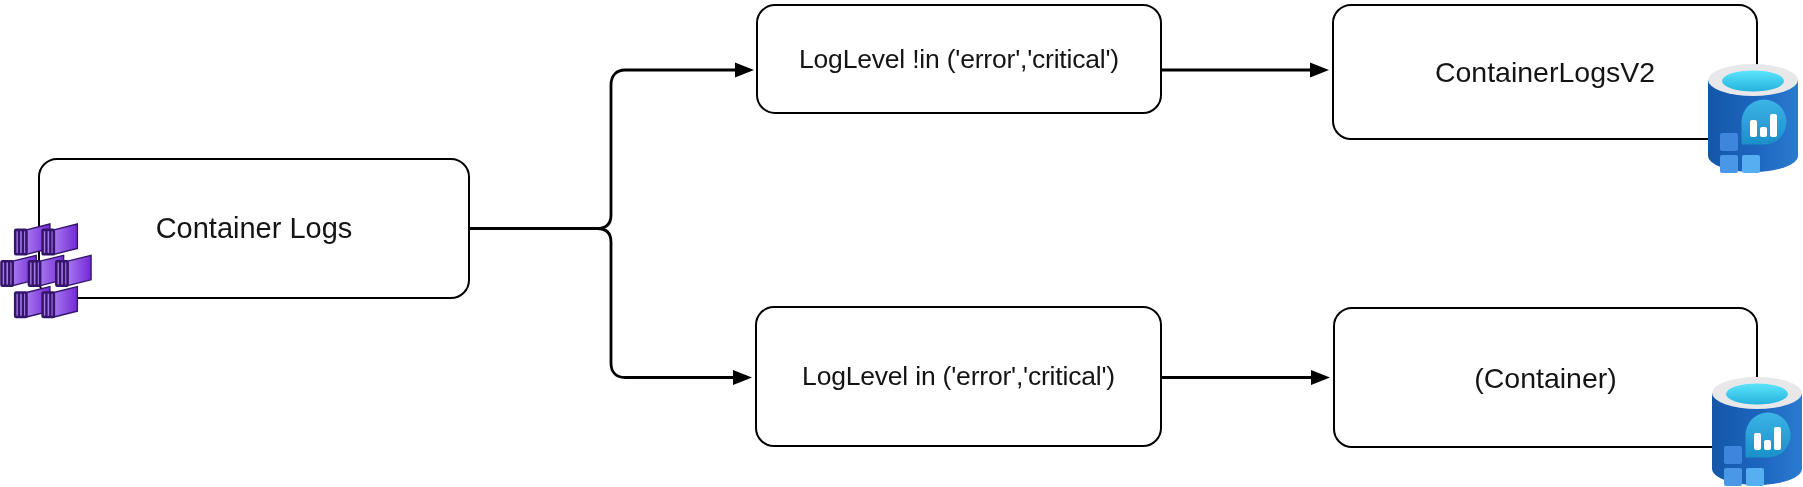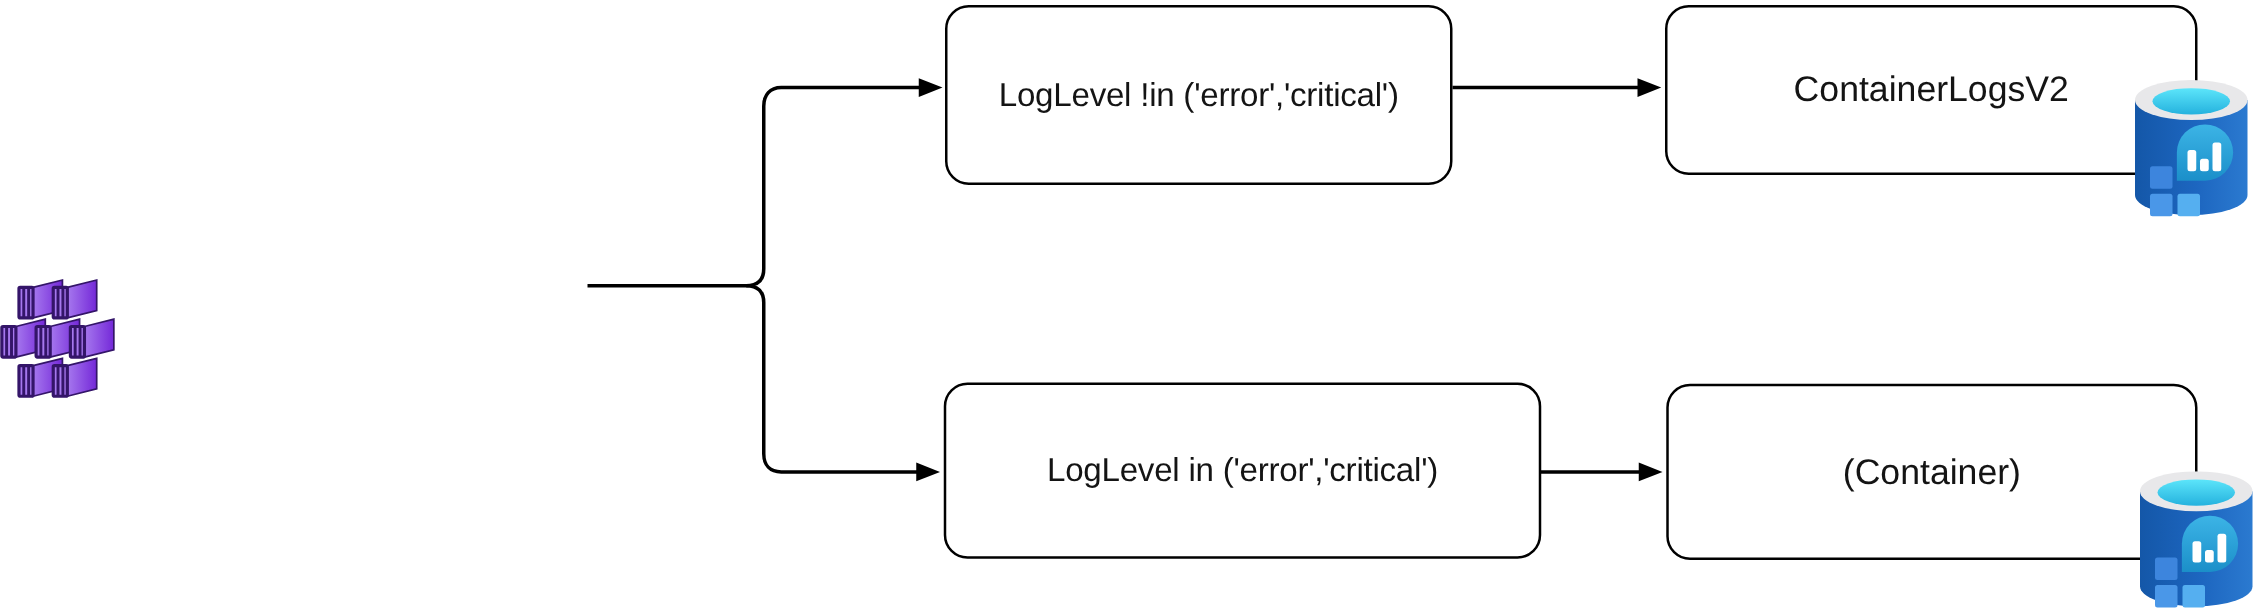--- a/index.html
+++ b/index.html
@@ -19,22 +19,22 @@
     border-radius:19px;
     display:flex;
     align-items:center;
     justify-content:center;
     text-align:center;
     box-sizing:border-box;
     padding:4px 10px;
   }
   .node--source{left:38px;top:158px;width:432px;height:141px;font-size:29px;}
   .node--filter{font-size:26.5px;letter-spacing:-0.2px;}
-  .node--filter-basic{left:756px;top:4px;width:406px;height:144px;text-align:right;}
-  .node--filter-analytics{left:755px;top:306px;width:478px;height:141px;}
+  .node--filter-basic{left:756px;top:4px;width:406px;height:110px;text-align:right;}
+  .node--filter-analytics{left:755px;top:306px;width:407px;height:141px;}
   .node--table{flex-direction:column;font-size:28.5px;line-height:40px;}
   .node--table-basic{left:1332px;top:4px;width:426px;height:136px;}
   .node--table-analytics{left:1333px;top:307px;width:425px;height:141px;}
   .icon{position:absolute;}
   .icon--containers{left:0px;top:217px;width:94px;height:106px;}
   .icon--db-basic{left:1706px;top:64px;width:94px;height:114px;}
   .icon--db-analytics{left:1710px;top:377px;width:94px;height:114px;}
 </style>
 </head>
 <body>
@@ -89,20 +89,23 @@
       <path d="M1162,377.5 H1312"></path>
     </g>
     <g fill="#000000" stroke="none">
       <polygon points="735,62.5 754,70 735,77.5"></polygon>
       <polygon points="733,370 752,377.5 733,385"></polygon>
       <polygon points="1310,62.5 1329,70 1310,77.5"></polygon>
       <polygon points="1311,370 1330,377.5 1311,385"></polygon>
     </g>
   </svg>
 
+  <div class="node node--source">
+    <span>Container Logs</span>
+  </div>
 
   <div class="node node--filter node--filter-basic">
     <span>LogLevel !in ('error','critical')</span>
   </div>
 
   <div class="node node--table node--table-basic">
     <span>ContainerLogsV2</span>
   </div>
 
   <div class="node node--filter node--filter-analytics">

